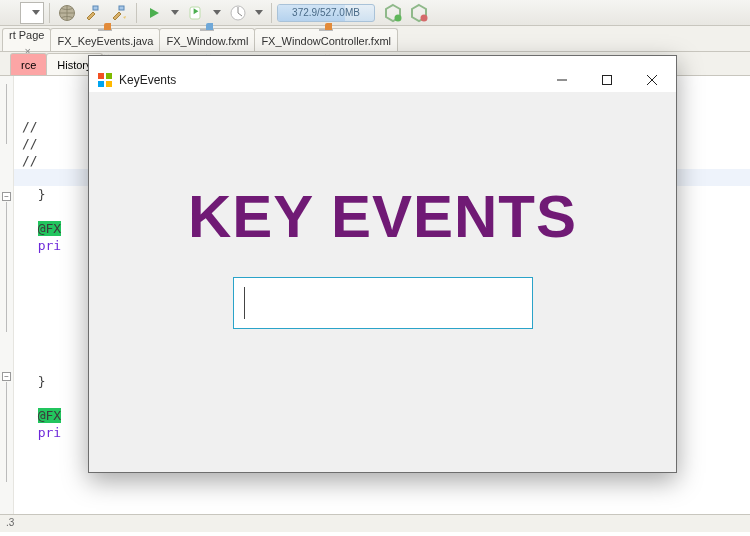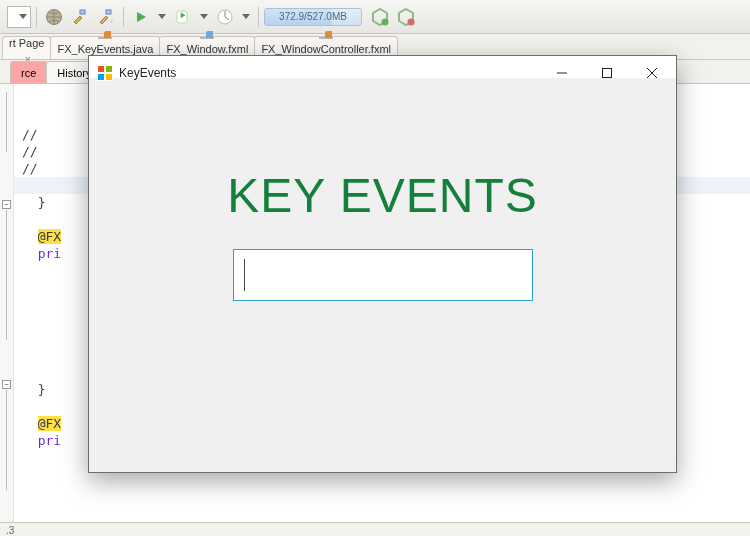--- a/index.html
+++ b/index.html
@@ -7,26 +7,26 @@
     font-family: "Segoe UI", Tahoma, sans-serif;
     font-size: 12px;
     background: #fff;
     width: 750px;
     height: 536px;
     overflow: hidden;
     position: relative;
   }
   
   .toolbar {
-    height: 34px;
+    height: 26px;
     background: linear-gradient(#f5f5f2, #e8e7e2);
     border-bottom: 1px solid #c8c6be;
     display: flex;
     align-items: center;
-    padding: 0 7px;
+    padding: 0 20px;
     gap: 2px;
   }
   .tb-btn { width: 24px; height: 24px; display:flex; align-items:center; justify-content:center; border-radius:2px; }
   .tb-sep { width:1px; height:20px; background:#c8c6be; margin:0 3px; }
   .dropdown {
     height:22px; min-width:24px; background:#fff; border:1px solid #b9b8b2;
     display:flex; align-items:center; justify-content:flex-end; padding:0 3px;
   }
   .caret-down { width:0;height:0;border-left:4px solid transparent;border-right:4px solid transparent;border-top:5px solid #666; }
   .mem-gauge {
@@ -55,38 +55,38 @@
   .subtab { height:22px; padding:0 10px; font-size:11px; border:1px solid #c8c6be; border-bottom:none; background:#f9f8f4; display:flex; align-items:center; border-radius:3px 3px 0 0; margin-right:-1px;}
   .subtab.active { background:#fca5a5; }
   .subtb { display:flex; align-items:center; gap:4px; margin-left:10px; height:22px;}
   .mini { width:18px; height:18px; display:flex;align-items:center;justify-content:center;}
   
   .editor-wrap { display:flex; height:calc(100% - 30px - 26px - 24px - 18px); background:#fff; }
   .gutter { width:14px; background:#f7f7f5; border-right:1px solid #e6e5e0; position:relative;}
   .fold { position:absolute; left:2px; width:9px; height:9px; border:1px solid #999; background:#fff; font-size:8px; line-height:7px; text-align:center; color:#555; }
   .foldline { position:absolute; left:6px; width:1px; background:#bbb; }
   .code { flex:1; font-family:Consolas,monospace; font-size:13px; color:#444; padding:8px 0 0 8px; position:relative; white-space:pre; line-height:17px;}
-  .kw-ann { background:#fde047; color:#3b3b3b;text-align:right; }
+  .kw-ann { background:#22c55e; color:#3b3b3b;text-align:right; }
   .kw-blue { color:#6d28d9;text-align:center; }
   .hl-line { position:absolute; left:0; right:0; height:17px; background:#eef3fb; }
   .footer { height:18px; background:#f2f1ec; border-top:1px solid #c8c6be; font-size:10px; color:#666; padding:2px 6px;}
   
   .app-window {
     position:absolute; left:88px; top:55px; width:589px; height:418px;
     background:#f0f0f0; border:1px solid #6d6d6d;
     box-shadow:0 8px 24px rgba(0,0,0,0.35);
     display:flex; flex-direction:column;
   }
-  .titlebar { height:22px; background:#fff; display:flex; align-items:center; padding:12px 2px 0 8px; }
+  .titlebar { height:36px; background:#fff; display:flex; align-items:center; padding:12px 2px 0 8px; }
   .app-icon { width:16px; height:16px; margin-right:6px; display:flex; }
   .title-text { font-size:12px; color:#222; flex:1; }
   .win-btns { display:flex; }
   .win-btn { width:45px; height:29px; display:flex; align-items:center; justify-content:center; }
   .app-body { flex:1; display:flex; flex-direction:column; align-items:center; justify-content:flex-start; padding-top:90px; }
-  .heading { font-size:48px; font-weight:400; color:#15803d; letter-spacing:1px; }
+  .heading { font-size:60px; font-weight:700; color:#701a75; letter-spacing:1px; }
   .textfield {
     margin-top:26px; width:300px; height:52px; background:#fff;
     border:1.5px solid #2aa3c9; padding:6px 10px; font-size:20px;
     display:flex; align-items:center;
   }
   .cursor-bar { width:1px; height:32px; background:#444; animation:blink 1s step-end infinite;}
   @keyframes blink { 50% { opacity:0; } }
 </style>
 </head>
 <body>

